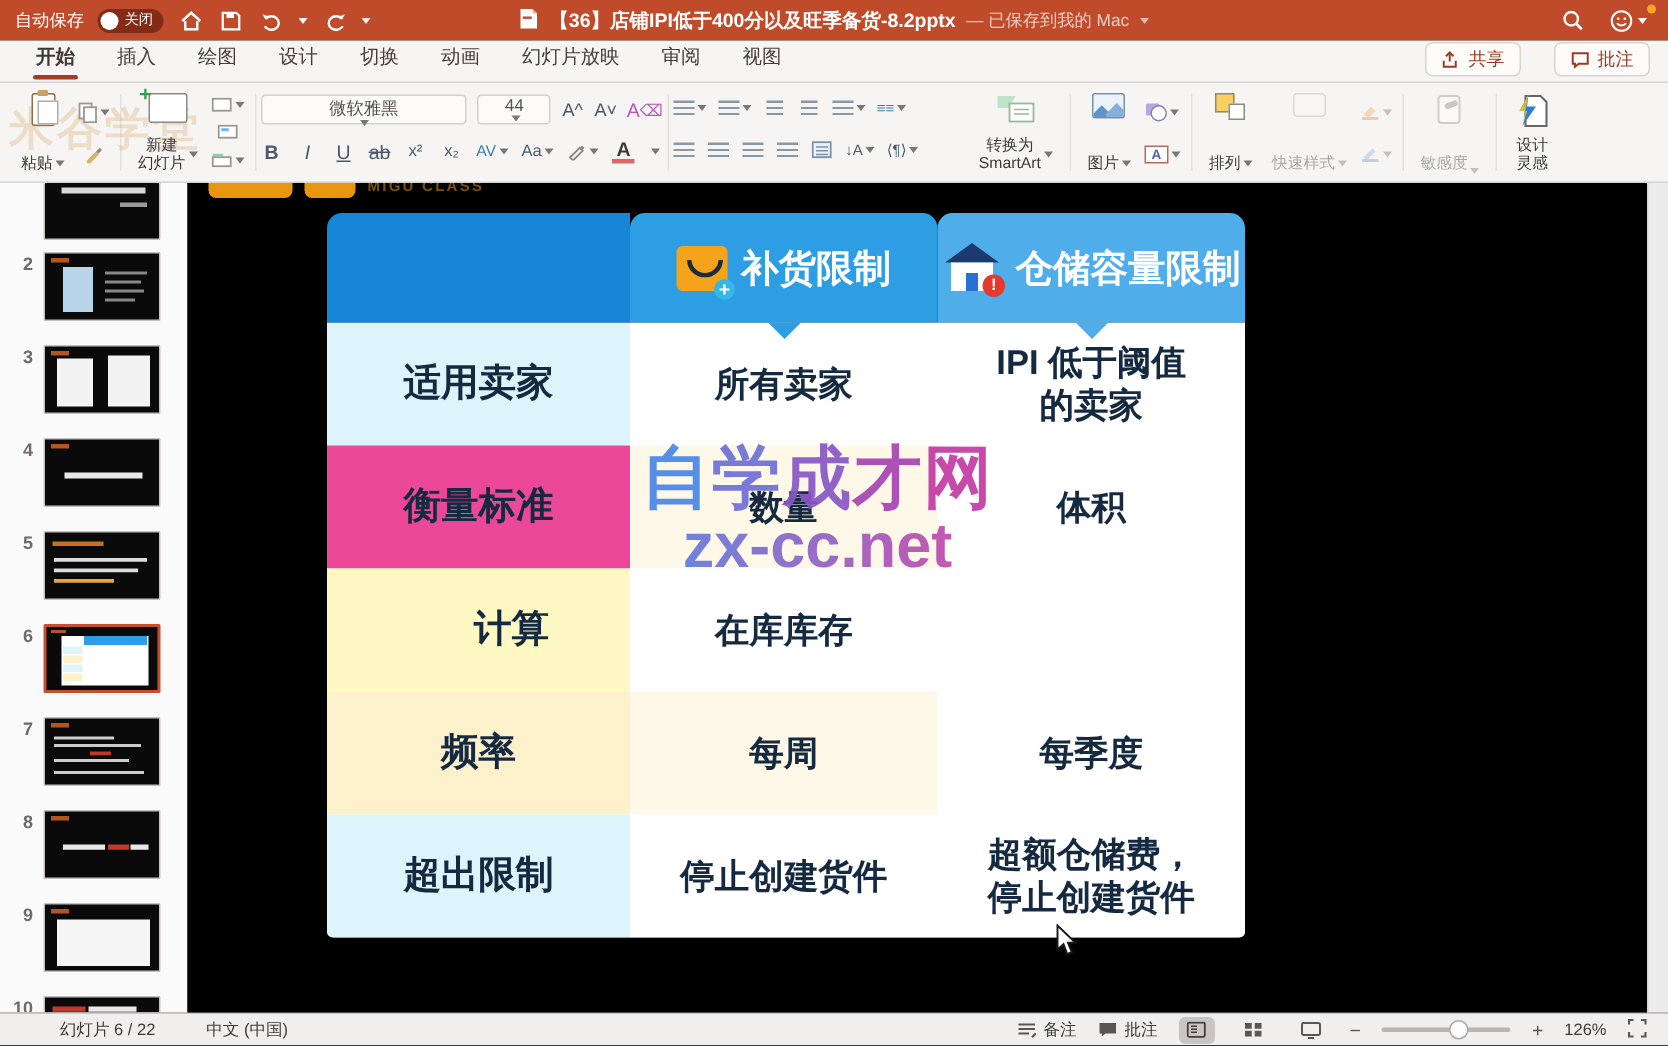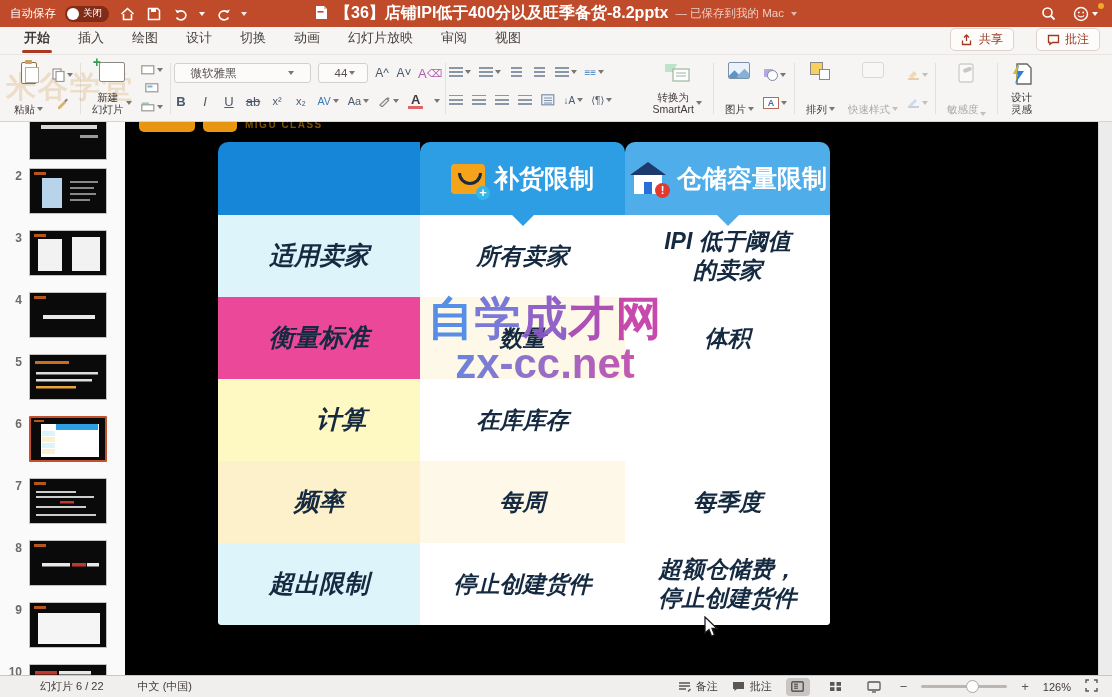--- a/index.html
+++ b/index.html
@@ -10,21 +10,21 @@
   
   .titlebar { height:27px; background:#bf4b2a; display:flex; align-items:center; color:#fff; font-size:11.5px; position:relative; flex:none; }
   .tb-left { display:flex; align-items:center; gap:9px; padding-left:10px; }
   .autosave-toggle { display:flex; align-items:center; gap:4px; background:rgba(80,20,8,0.55); border-radius:9px; height:16px; padding:0 7px 0 2px; }
   .toggle-knob { width:12px; height:12px; border-radius:50%; background:#fff; }
   .autosave-toggle span { font-size:9.5px; }
   .tb-icon { width:18px; height:18px; display:flex; align-items:center; justify-content:center; }
   .tb-icon svg { display:block; }
   .chev-w { width:0;height:0;border-left:3.5px solid transparent;border-right:3.5px solid transparent;border-top:4px solid #fff; display:inline-block; }
   .tb-center { position:absolute; left:0; right:0; top:0; height:27px; display:flex; align-items:center; justify-content:center; gap:7px; pointer-events:none; }
-  .doc-title { font-weight:700; font-size:16px; color:#fff; }
+  .doc-title { font-weight:700; font-size:13px; color:#fff; }
   .doc-status { font-weight:400; color:rgba(255,255,255,0.72); }
   .tb-right { margin-left:auto; display:flex; align-items:center; gap:16px; padding-right:14px; }
   .notif-dot { position:absolute; top:3px; right:8px; width:6px; height:6px; border-radius:50%; background:#f5a623; }
 
   
   .tabrow { height:28px; background:#f7f5f4; display:flex; align-items:flex-end; padding:0 12px; border-bottom:1px solid #e8e5e3; flex:none; position:relative; }
   .rtabs { display:flex; gap:4px; }
   .rtab { font-size:13px; color:#45403d; padding:4px 12px 7px; position:relative; cursor:default; }
   .rtab.active { font-weight:700; color:#3d3835; }
   .rtab.active::after { content:""; position:absolute; left:10px; right:10px; bottom:1px; height:3px; border-radius:2px; background:#a63b22; }
@@ -35,21 +35,21 @@
   .ribbon { height:67px; background:#f7f5f4; border-bottom:1px solid #d6d3d1; display:flex; align-items:stretch; padding:3px 6px 2px; flex:none; position:relative; overflow:hidden; }
   .ribbon-watermark { position:absolute; left:6px; top:2px; width:230px; height:62px; opacity:0.22; color:#c98a2f; font-weight:700; font-size:30px; letter-spacing:2px; line-height:60px; pointer-events:none; white-space:nowrap; overflow:hidden; }
   .rgroup { display:flex; align-items:center; gap:5px; padding:0 4px; position:relative; z-index:1; }
   .rsep { width:1px; background:#e3e0de; margin:5px 3px; align-self:stretch; }
   .rbig { display:flex; flex-direction:column; align-items:center; justify-content:space-between; height:58px; padding:2px 4px; font-size:10.5px; color:#3e3a39; text-align:center; white-space:pre-line; line-height:1.15; }
   .rcol { display:flex; flex-direction:column; justify-content:space-around; height:56px; }
   .rrow { display:flex; align-items:center; gap:7px; }
   .chev { width:0;height:0;border-left:3px solid transparent;border-right:3px solid transparent;border-top:4px solid #7a7674; display:inline-block; margin-left:2px; }
   .sicon { font-size:13px; color:#4a5a6a; display:inline-flex; align-items:center; justify-content:center; min-width:15px; height:16px; }
   .lines-icon { width:14px; height:11px; background:repeating-linear-gradient(to bottom,#8a98a6 0 1.5px,transparent 1.5px 4.2px); display:inline-block; }
-  .combo { display:flex; align-items:center; justify-content:space-between; border:1px solid #d3d0ce; background:#fcfbfa; border-radius:3px; font-size:11.5px; color:#55504d; padding:1px 16px; height:20px; }
+  .combo { display:flex; align-items:center; justify-content:space-between; border:1px solid #d3d0ce; background:#fcfbfa; border-radius:3px; font-size:11.5px; color:#55504d; padding:1px 6px; height:20px;flex-direction:column; }
   .dim { opacity:0.42; }
   .glyph-b { font-weight:700; } .glyph-i { font-style:italic; } .glyph-u { text-decoration:underline; } .glyph-s { text-decoration:line-through; }
   .fontcolor-a { color:#3e3a39; border-bottom:3px solid #e06666; line-height:1; padding-bottom:0; font-weight:600; }
   .clip-icon { width:16px; height:22px; border:1.5px solid #8a6d4a; border-radius:2px; position:relative; background:#fdfcfb; }
   .clip-icon::before { content:""; position:absolute; top:-3px; left:3px; width:7px; height:4px; background:#c9a063; border-radius:1px; }
   .clip-icon::after { content:""; position:absolute; top:4px; left:3px; width:12px; height:14px; background:#fff; border:1px solid #b0aca8; }
   .newslide-icon { width:26px; height:20px; border:1.5px solid #8c8885; background:#fff; position:relative; border-radius:2px; }
   .newslide-icon::before { content:"+"; position:absolute; top:-9px; left:-7px; color:#2e9e4f; font-size:14px; font-weight:700; }
   .img-icon { width:22px; height:17px; border:1.5px solid #7d90a5; border-radius:2px; position:relative; background:#eaf3fb; overflow:hidden; }
   .img-icon::before { content:""; position:absolute; bottom:-3px; left:1px; width:9px; height:9px; background:#5f93c8; transform:rotate(45deg); }
@@ -91,21 +91,21 @@
   .migu-text { color:#7d5203; font-size:10px; font-weight:700; letter-spacing:1.5px; padding-bottom:2px; }
 
   
   .slide-table { position:absolute; left:93px; top:20px; width:612px; height:483px; border-radius:10px 10px 4px 4px; }
   .thead { display:flex; height:73px; }
   .th { display:flex; align-items:center; justify-content:center; gap:9px; color:#fff; font-weight:700; font-size:25px; position:relative; }
   .th1 { width:202px; border-radius:10px 0 0 0; }
   .th2 { width:205px; border-radius:10px 10px 0 0; }
   .th3 { width:205px; border-radius:10px 10px 0 0; }
   .th2::after, .th3::after { content:""; position:absolute; bottom:-11px; left:50%; margin-left:-11px; width:0; height:0; border-left:11px solid transparent; border-right:11px solid transparent; z-index:2; }
-  .tbody { background:#fff; border-radius:0 0 4px 4px; overflow:hidden;font-style:italic; }
+  .tbody { background:#fff; border-radius:0 0 4px 4px; overflow:hidden; }
   .trow { display:flex; height:82px; }
   .tcell { display:flex; align-items:center; justify-content:center; text-align:center; color:#152a40; white-space:pre-line; line-height:1.25; }
   .c-label { width:202px; font-weight:700; font-size:25px; }
   .c-mid { width:205px; font-weight:700; font-size:23px; }
   .c-right { width:205px; font-weight:700; font-size:23px; }
 
   .box-icon { width:34px; height:30px; background:#f5a31a; border-radius:4px; position:relative; flex:none; }
   .box-icon::before { content:""; position:absolute; left:7px; top:9px; width:18px; height:9px; border:3px solid #1a2b3c; border-top:none; border-radius:0 0 12px 12px; }
   .box-icon::after { content:"+"; position:absolute; right:-5px; bottom:-6px; color:#fff; background:#35b6e8; width:14px; height:14px; line-height:13px; text-align:center; border-radius:50%; font-size:13px; font-weight:700; }
   .house-icon { width:40px; height:34px; position:relative; flex:none; }

